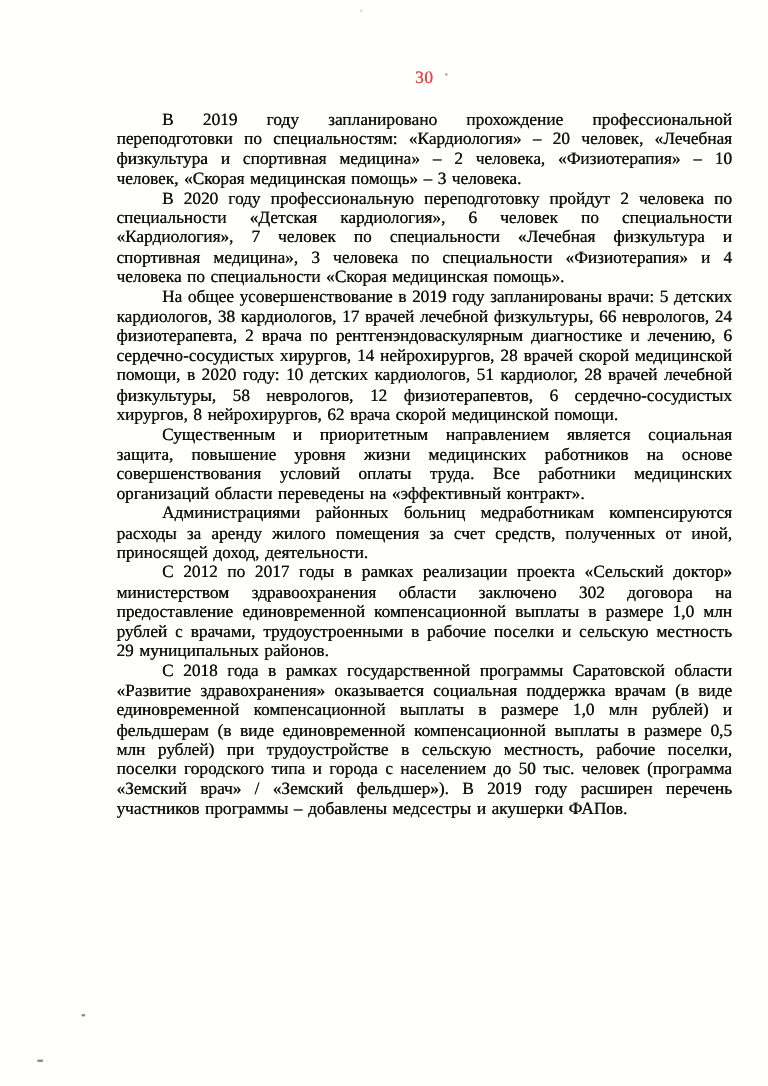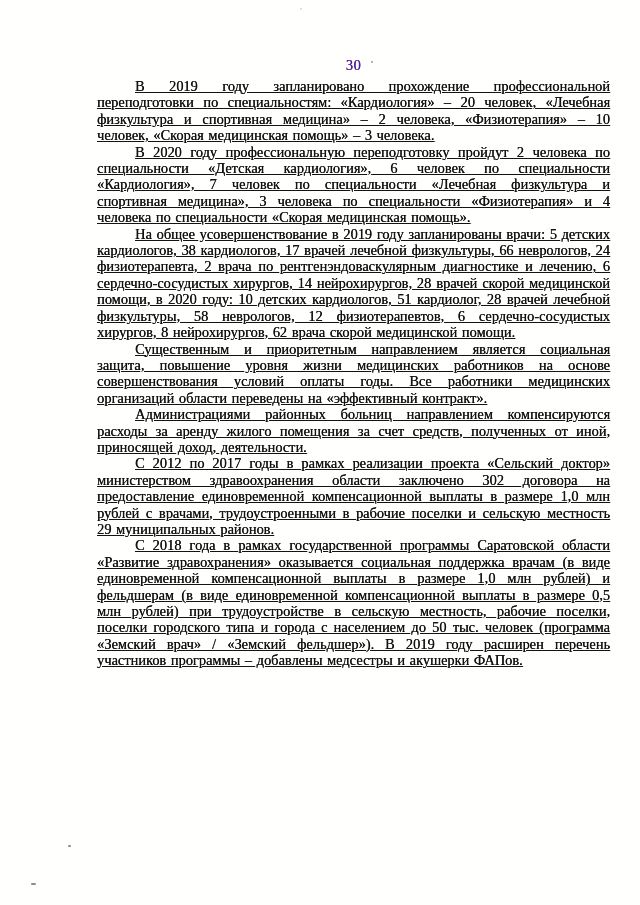--- a/index.html
+++ b/index.html
@@ -21,42 +21,41 @@
     background: #fffffe;
   }
   .page-number {
     position: absolute;
     top: 57px;
     left: 97px;
     width: 513px;
     text-align: center;
     font-size: 14.5px;
     letter-spacing: 0.5px;
-    color: #4c1d95;
+    color: #ef4444;
     text-shadow: 0.2px 0 0 currentColor;
   }
   .page-number-dot {
     position: absolute;
     top: 61px;
     left: 371px;
     width: 2px;
     height: 2px;
     background: #9a9a9a;
     border-radius: 50%;
   }
   .body-text {
     position: absolute;
-    top: 78px;
+    top: 92px;
     left: 97px;
     width: 513px;
     font-size: 14.4px;
     line-height: 16.4px;
     text-align: justify;
     text-shadow: 0.25px 0 0 currentColor; 
-    text-decoration: underline;
   }
   .body-text p {
     margin: 0;
     padding: 0;
     text-indent: 38px;
     word-spacing: 1px;
   }
   .speck {
     position: absolute;
     background: #8d8d8d;
@@ -71,22 +70,22 @@
 
 <div class="page">
 
   <div class="page-number">30</div>
   <div class="page-number-dot"></div>
 
   <div class="body-text">
     <p>В 2019 году запланировано прохождение профессиональной переподготовки по специальностям: «Кардиология» – 20 человек, «Лечебная физкультура и спортивная медицина» – 2 человека, «Физиотерапия» – 10 человек, «Скорая медицинская помощь» – 3 человека.</p>
     <p>В 2020 году профессиональную переподготовку пройдут 2 человека по специальности «Детская кардиология», 6 человек по специальности «Кардиология», 7 человек по специальности «Лечебная физкультура и спортивная медицина», 3 человека по специальности «Физиотерапия» и 4 человека по специальности «Скорая медицинская помощь».</p>
     <p>На общее усовершенствование в 2019 году запланированы врачи: 5 детских кардиологов, 38 кардиологов, 17 врачей лечебной физкультуры, 66 неврологов, 24 физиотерапевта, 2 врача по рентгенэндоваскулярным диагностике и лечению, 6 сердечно-сосудистых хирургов, 14 нейрохирургов, 28 врачей скорой медицинской помощи, в 2020 году: 10 детских кардиологов, 51 кардиолог, 28 врачей лечебной физкультуры, 58 неврологов, 12 физиотерапевтов, 6 сердечно-сосудистых хирургов, 8 нейрохирургов, 62 врача скорой медицинской помощи.</p>
-    <p>Существенным и приоритетным направлением является социальная защита, повышение уровня жизни медицинских работников на основе совершенствования условий оплаты годы. Все работники медицинских организаций области переведены на «эффективный контракт».</p>
-    <p>Администрациями районных больниц направлением компенсируются расходы за аренду жилого помещения за счет средств, полученных от иной, приносящей доход, деятельности.</p>
+    <p>Существенным и приоритетным направлением является социальная защита, повышение уровня жизни медицинских работников на основе совершенствования условий оплаты труда. Все работники медицинских организаций области переведены на «эффективный контракт».</p>
+    <p>Администрациями районных больниц медработникам компенсируются расходы за аренду жилого помещения за счет средств, полученных от иной, приносящей доход, деятельности.</p>
     <p>С 2012 по 2017 годы в рамках реализации проекта «Сельский доктор» министерством здравоохранения области заключено 302 договора на предоставление единовременной компенсационной выплаты в размере 1,0 млн рублей с врачами, трудоустроенными в рабочие поселки и сельскую местность 29 муниципальных районов.</p>
     <p>С 2018 года в рамках государственной программы Саратовской области «Развитие здравохранения» оказывается социальная поддержка врачам (в виде единовременной компенсационной выплаты в размере 1,0 млн рублей) и фельдшерам (в виде единовременной компенсационной выплаты в размере 0,5 млн рублей) при трудоустройстве в сельскую местность, рабочие поселки, поселки городского типа и города с населением до 50 тыс. человек (программа «Земский врач» / «Земский фельдшер»). В 2019 году расширен перечень участников программы – добавлены медсестры и акушерки ФАПов.</p>
   </div>
 
   <div class="speck speck-1"></div>
   <div class="speck speck-2"></div>
   <div class="speck speck-3"></div>
 
 </div>
 

